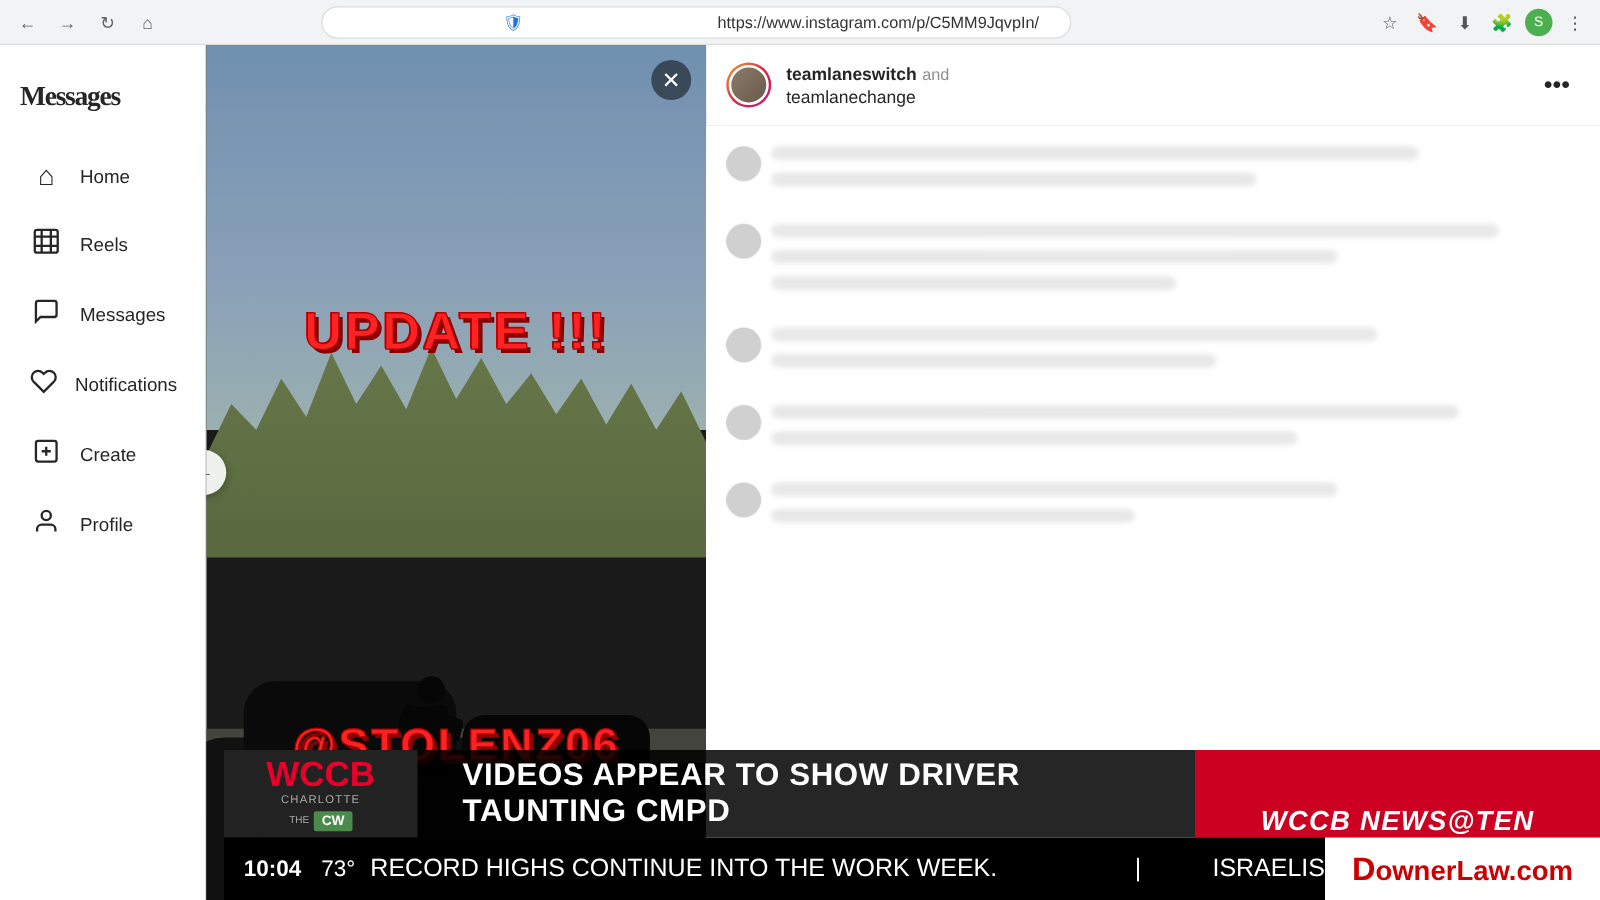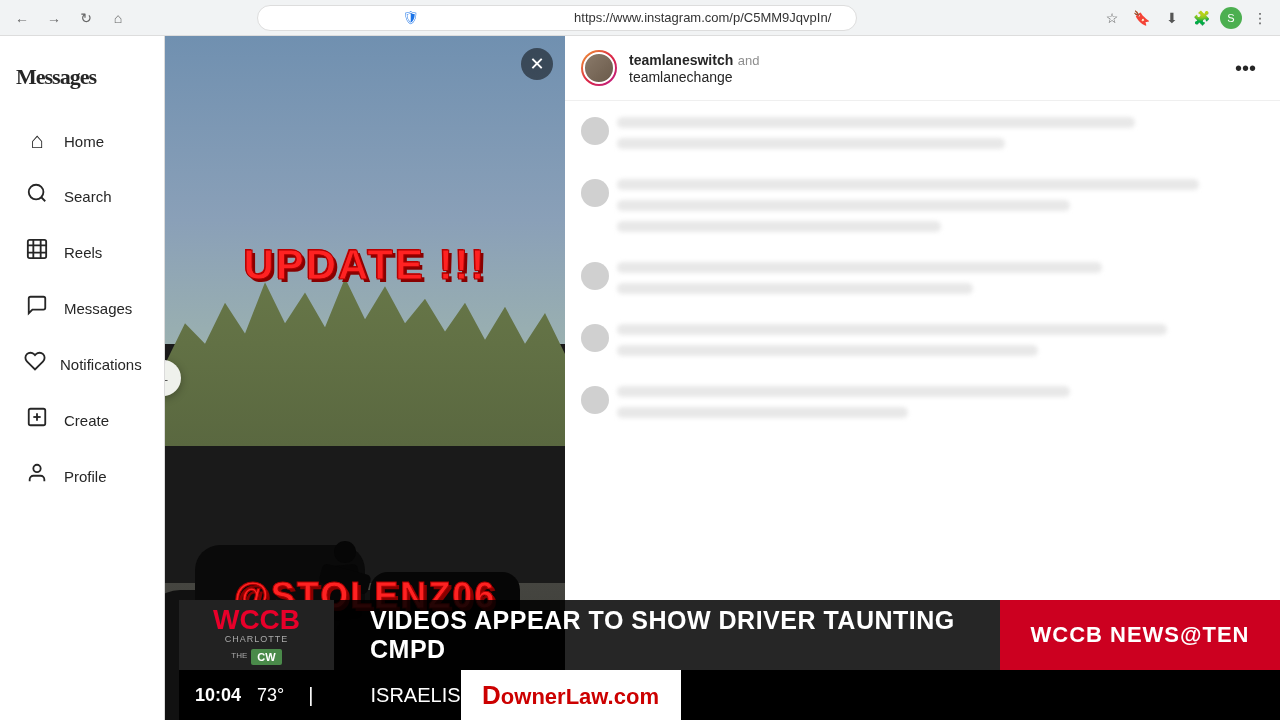--- a/index.html
+++ b/index.html
@@ -249,24 +249,25 @@
     .wccb-charlotte { font-size: 9px; color: #aaa; letter-spacing: 1px; text-transform: uppercase; }
     .wccb-cw-badge {
       background: #4a8a4a; color: white; font-size: 11px; font-weight: bold;
       padding: 2px 6px; border-radius: 2px; margin-top: 2px;
     }
     .news-headline {
       flex: 1; color: white; font-size: 25px; font-weight: 900;
       padding: 0 36px; letter-spacing: 0.5px; font-family: Arial, sans-serif;
     }
     .news-right {
-      width: 280px; height: 70px;
+      width: 324px; height: 70px;
       background: #cc0020;
-      display: flex; align-items: center; justify-content: center;
+      display: flex; align-items: flex-end; justify-content: center;
       flex-shrink: 0;
+      font-style: italic;
     }
     .news-ticker {
       position: absolute;
       bottom: 0; left: 0; right: 0;
       height: 50px;
       background: black;
       display: flex; align-items: center;
     }
     .ticker-time {
       padding: 0 16px; color: white; font-size: 18px; font-weight: 600; white-space: nowrap;
@@ -335,29 +336,20 @@
   <div class="ig-sidebar">
     <div class="ig-logo">Messages</div>
 
     <div class="ig-nav-item">
       <span class="ig-nav-icon">⌂</span>
       <span>Home</span>
     </div>
     <div class="ig-nav-item">
       <span class="ig-nav-icon">
         <svg width="22" height="22" viewBox="0 0 24 24" fill="none" stroke="currentColor" stroke-width="2">
-            <circle cx="11" cy="11" r="8"></circle>
-            <line x1="21" y1="21" x2="16.65" y2="16.65"></line>
-          </svg>
-      </span>
-      <span>Search</span>
-    </div>
-    <div class="ig-nav-item">
-      <span class="ig-nav-icon">
-        <svg width="22" height="22" viewBox="0 0 24 24" fill="none" stroke="currentColor" stroke-width="2">
             <rect x="2" y="2" width="20" height="20" rx="2"></rect>
             <path d="M8 2v20M2 8h20M2 16h20M16 2v20"></path>
           </svg>
       </span>
       <span>Reels</span>
     </div>
     <div class="ig-nav-item">
       <span class="ig-nav-icon">
         <svg width="22" height="22" viewBox="0 0 24 24" fill="none" stroke="currentColor" stroke-width="2">
             <path d="M21 15a2 2 0 0 1-2 2H7l-4 4V5a2 2 0 0 1 2-2h14a2 2 0 0 1 2 2z"></path>
@@ -582,20 +574,21 @@
         <div class="news-right">
           <div style="text-align:center;">
             <div style="color:white;font-size:22px;font-weight:900;letter-spacing:1px;">WCCB NEWS@TEN</div>
           </div>
         </div>
       </div>
 
       <div class="news-ticker">
         <span class="ticker-time">10:04</span>
         <span class="ticker-temp">73°</span>
+        <span class="ticker-text">RECORD HIGHS CONTINUE INTO THE WORK WEEK.</span>
         <span class="ticker-pipe">|</span>
         <span class="ticker-second">ISRAELIS</span>
         <div class="ticker-ad">
           <span class="ad-text">
             <span style="color:#cc0000;font-size:26px;">D</span><span>ownerLaw.com</span>
           </span>
         </div>
       </div>
     </div>
 

